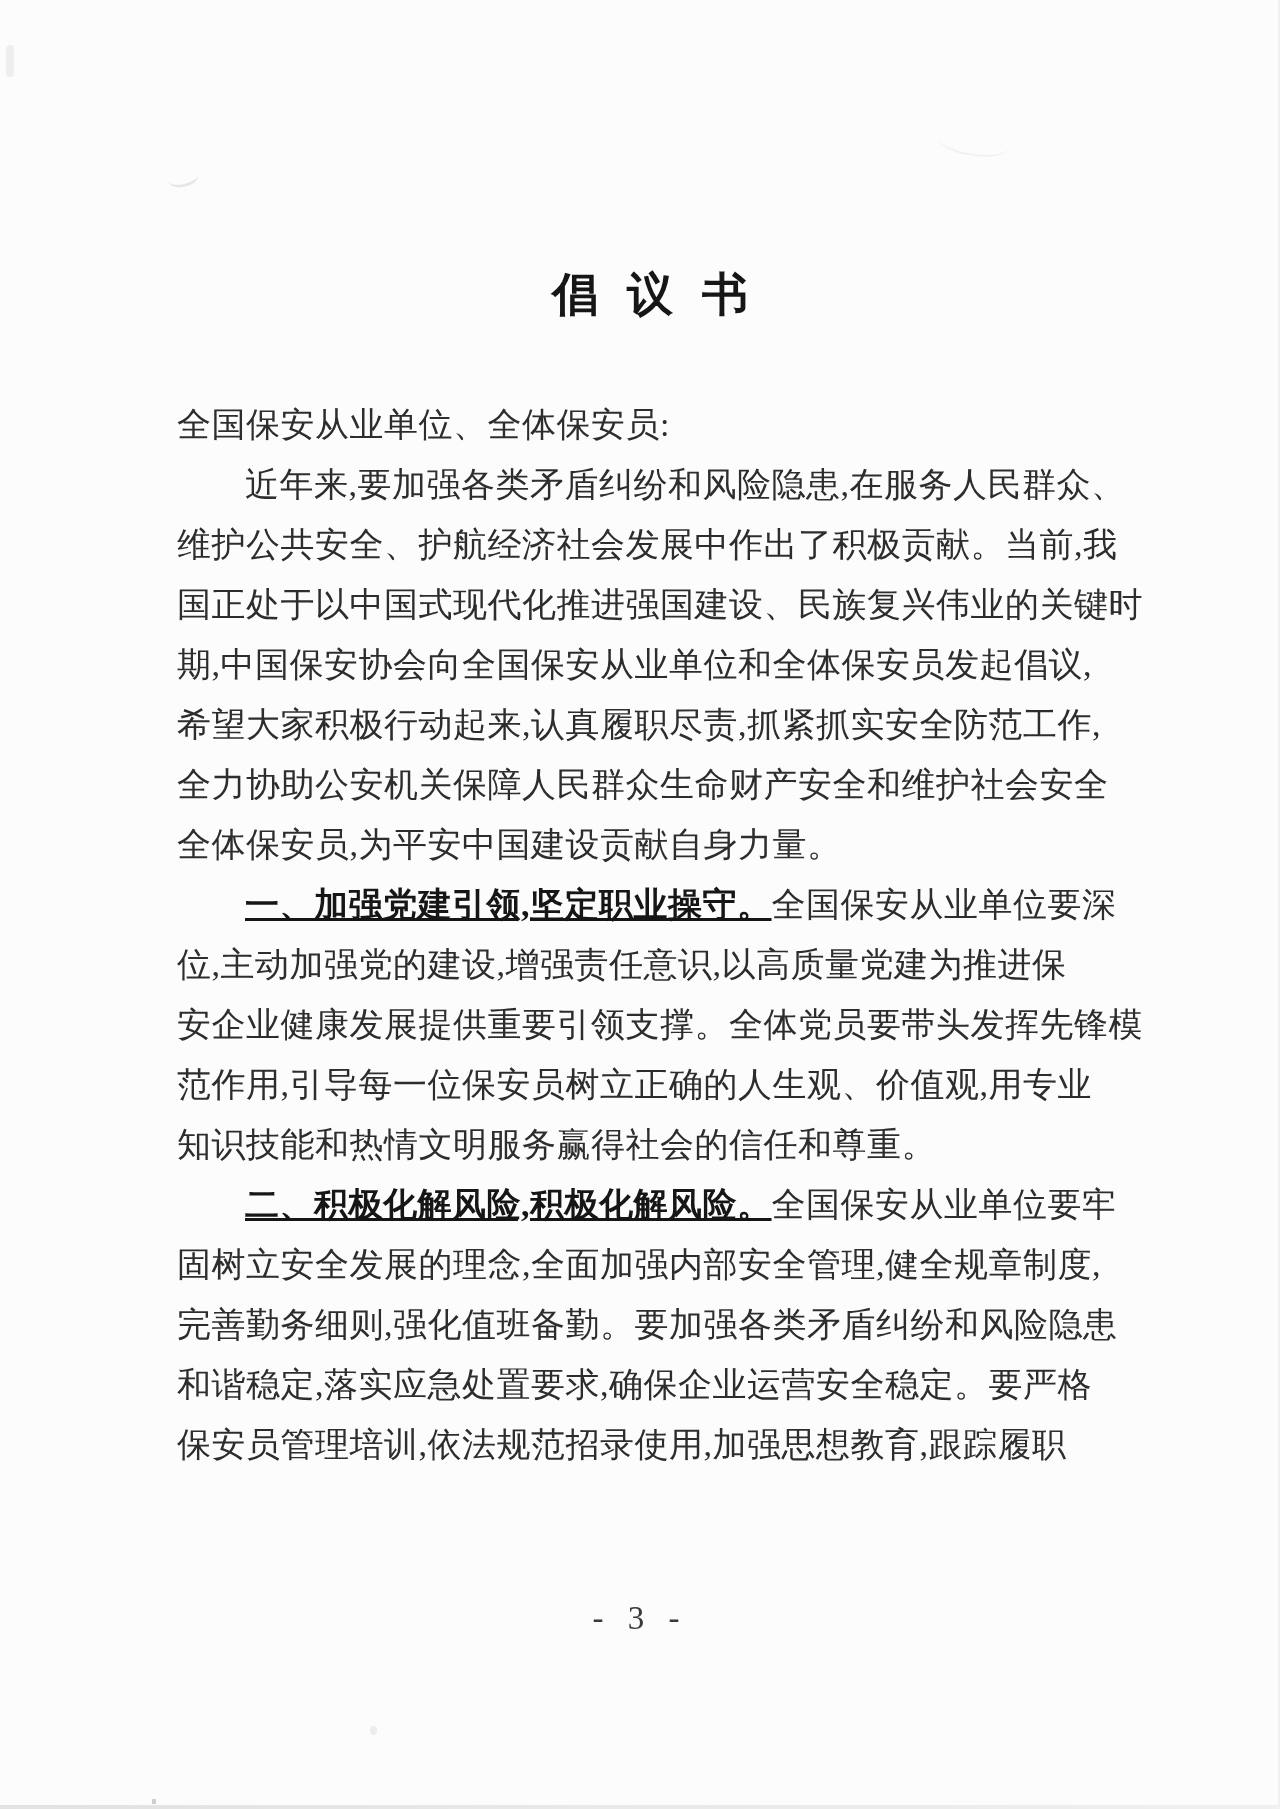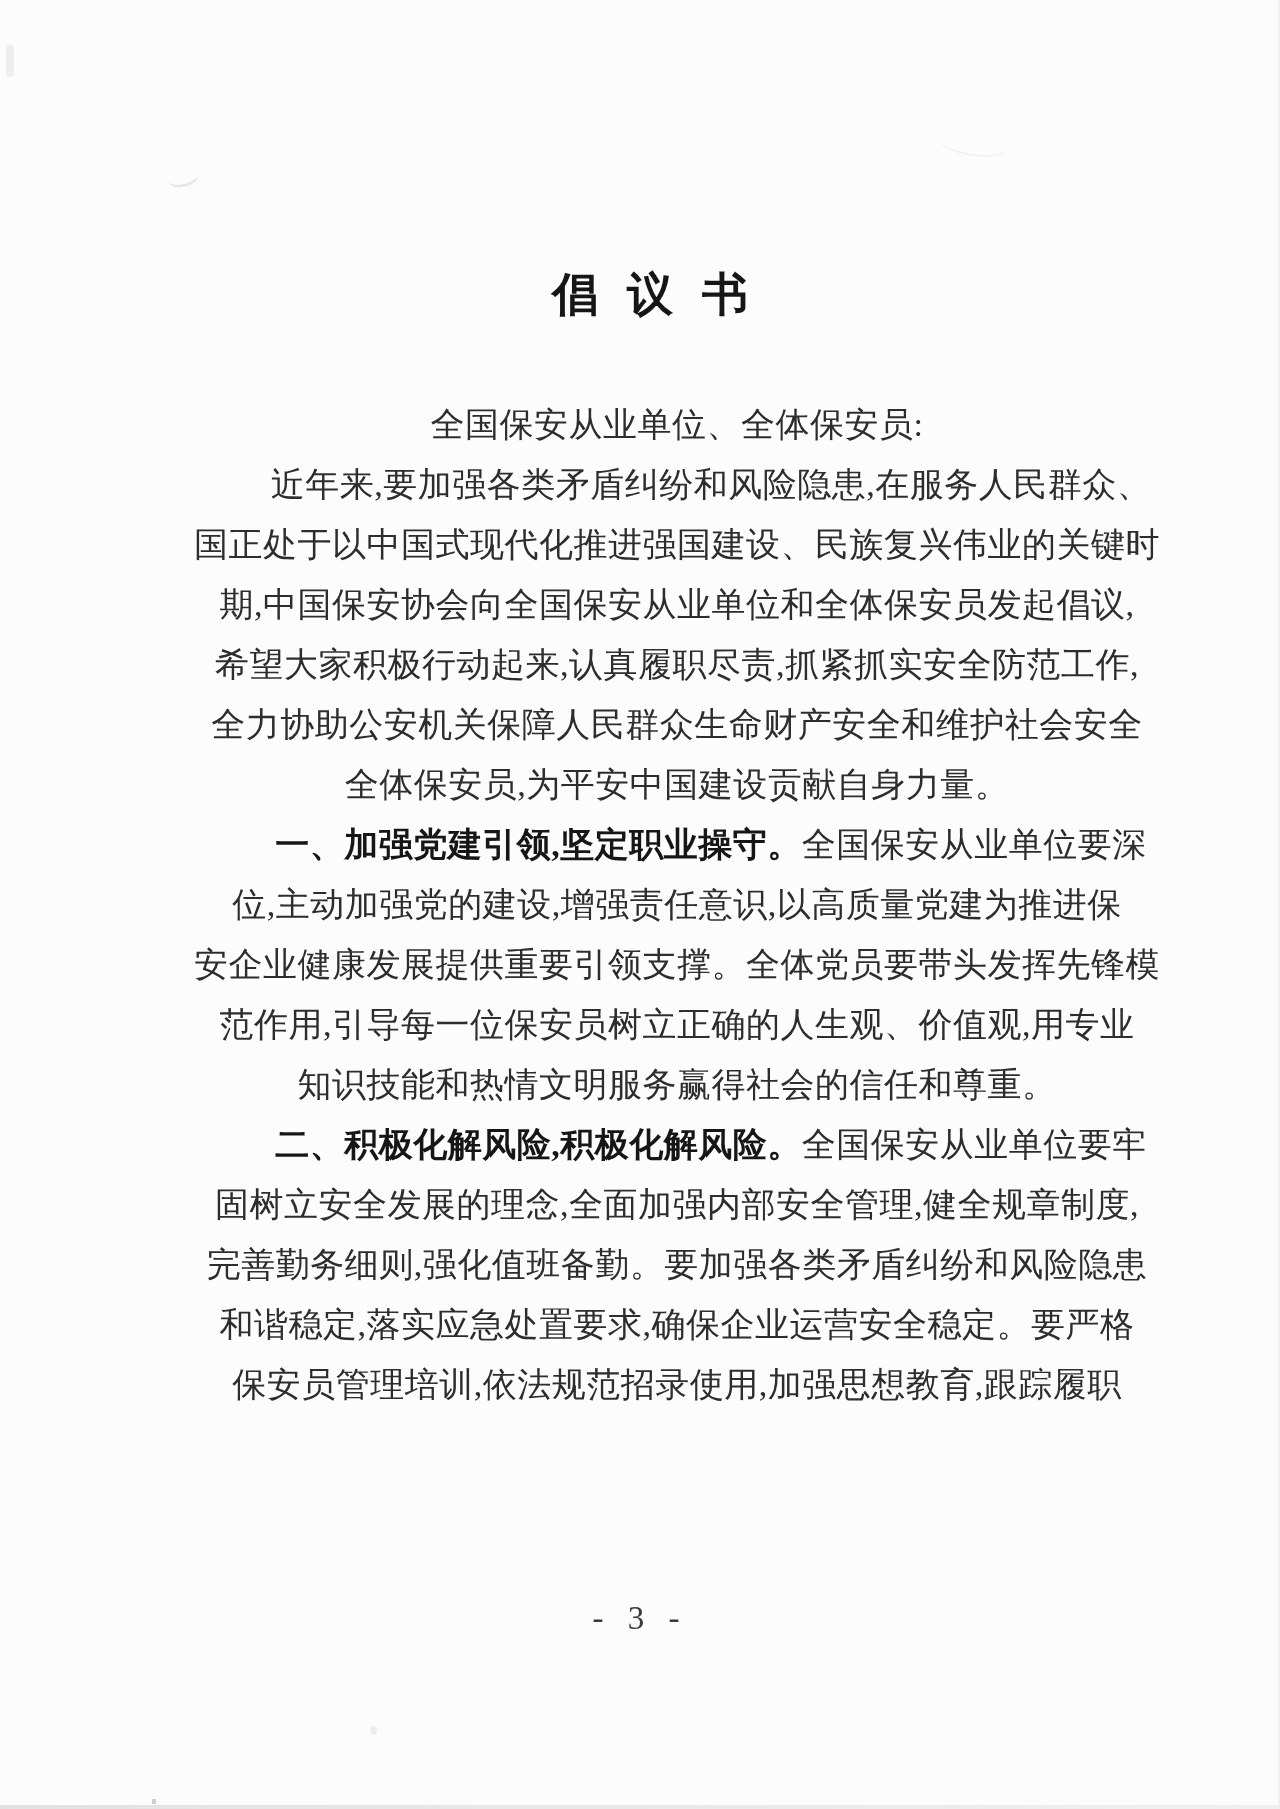--- a/index.html
+++ b/index.html
@@ -30,35 +30,35 @@
     color: var(--heading, #161616);
     white-space: pre;
     letter-spacing: 2px;
   }
   
   .body-block {
     position: absolute;
     left: 177px;
     top: 395px;
     width: 1000px;
-    text-align: center;
   }
   .line {
     height: 60px;
     line-height: 60px;
     font-size: 34px;
     white-space: nowrap;
     letter-spacing: 0.5px;
   }
   .indent {
     text-indent: 68px;
   }
   .heading {
     font-weight: bold;
     color: var(--heading, #161616);
+    text-decoration: underline;
   }
   
   .footer {
     position: absolute;
     top: 1600px;
     left: 0;
     width: 1280px;
     text-align: center;
     font-size: 33px;
     letter-spacing: 8px;
@@ -88,20 +88,21 @@
   <div class="artifact edge-bottom"></div>
   <div class="artifact edge-right"></div>
 
   <h1 class="title">倡  议  书</h1>
 
   <div class="body-block">
 
     <div class="line">全国保安从业单位、全体保安员:</div>
 
     <div class="line indent">近年来,要加强各类矛盾纠纷和风险隐患,在服务人民群众、</div>
+    <div class="line">维护公共安全、护航经济社会发展中作出了积极贡献。当前,我</div>
     <div class="line">国正处于以中国式现代化推进强国建设、民族复兴伟业的关键时</div>
     <div class="line">期,中国保安协会向全国保安从业单位和全体保安员发起倡议,</div>
     <div class="line">希望大家积极行动起来,认真履职尽责,抓紧抓实安全防范工作,</div>
     <div class="line">全力协助公安机关保障人民群众生命财产安全和维护社会安全</div>
     <div class="line">全体保安员,为平安中国建设贡献自身力量。</div>
 
     <div class="line indent"><span class="heading">一、加强党建引领,坚定职业操守。</span><span>全国保安从业单位要深</span></div>
     <div class="line">位,主动加强党的建设,增强责任意识,以高质量党建为推进保</div>
     <div class="line">安企业健康发展提供重要引领支撑。全体党员要带头发挥先锋模</div>
     <div class="line">范作用,引导每一位保安员树立正确的人生观、价值观,用专业</div>

